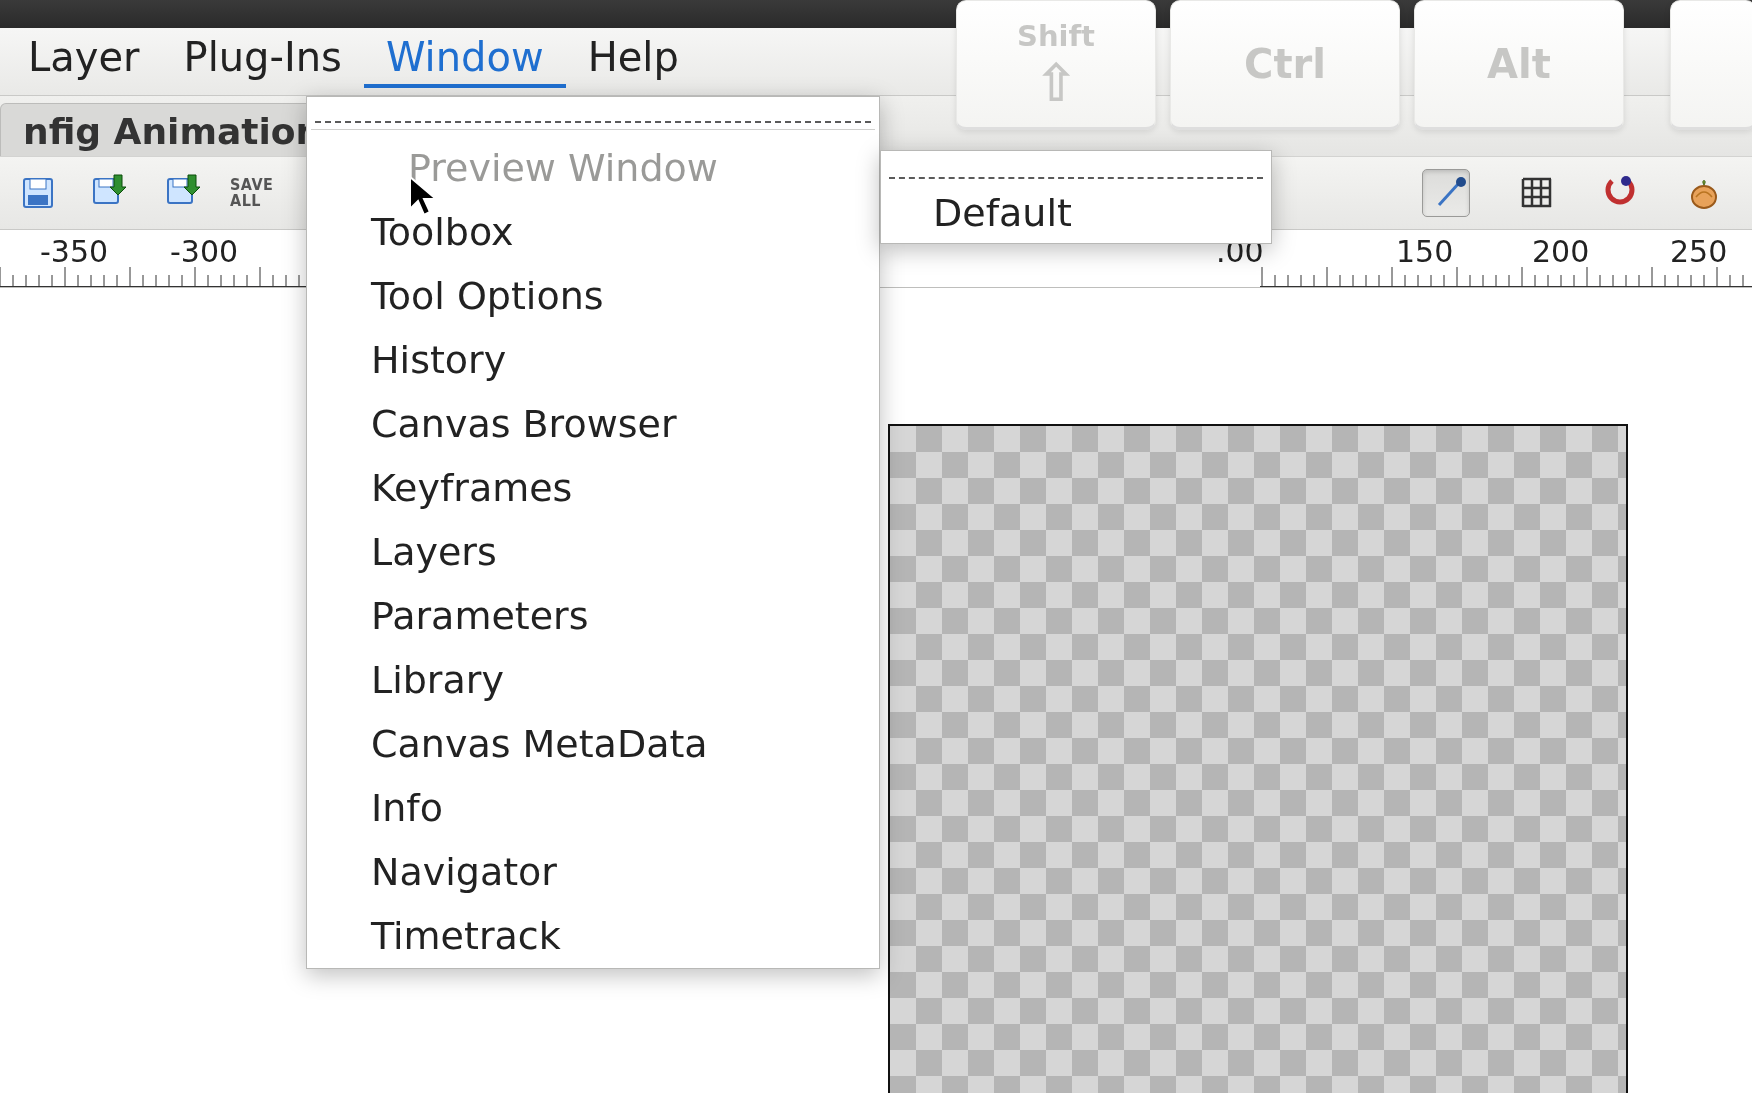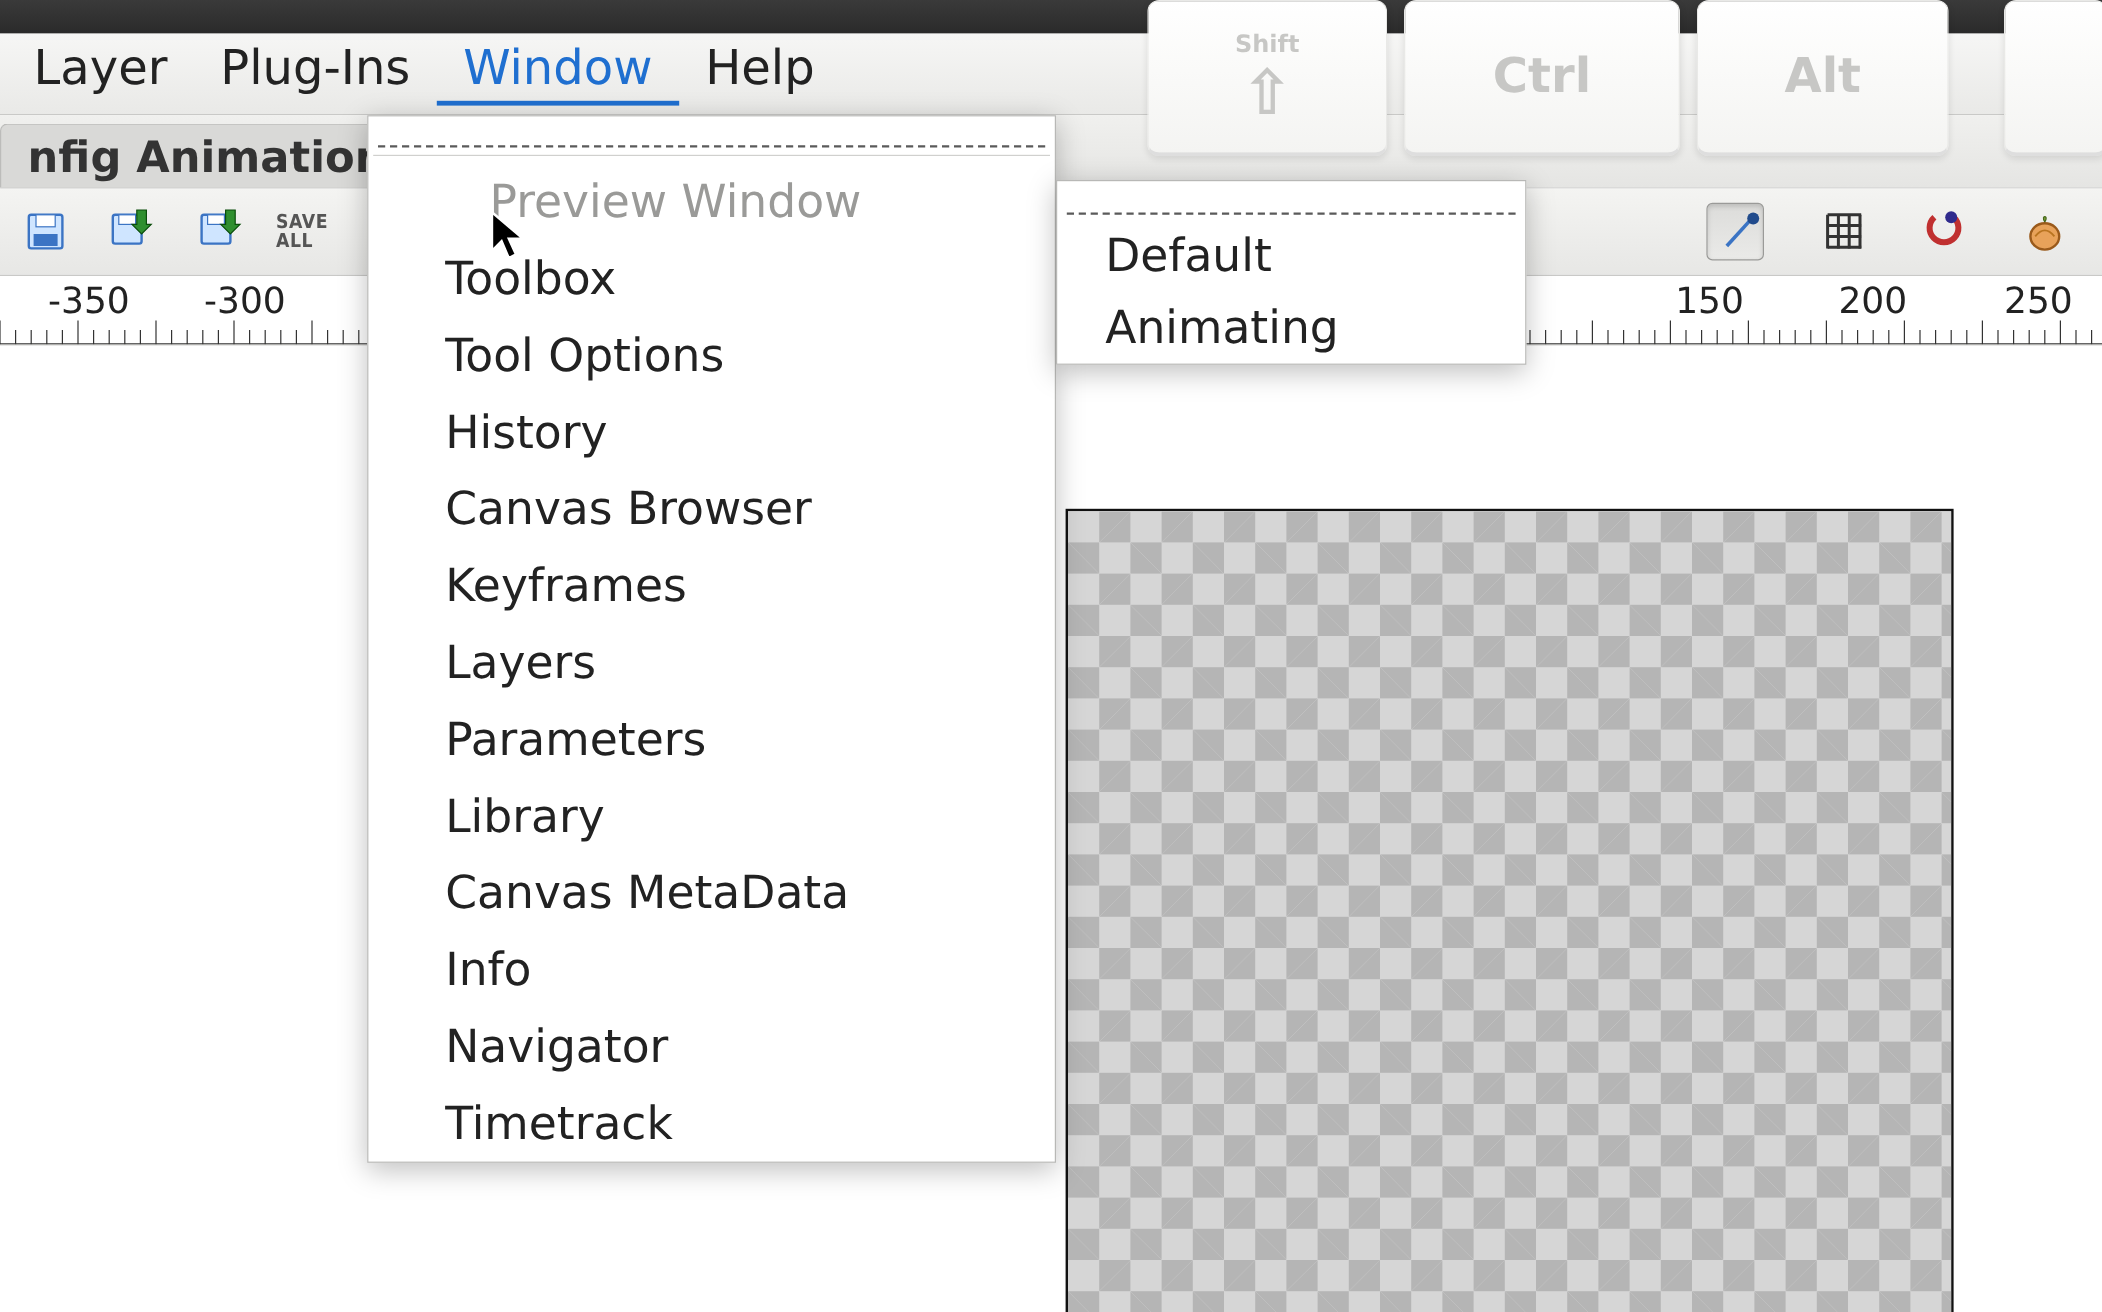--- a/index.html
+++ b/index.html
@@ -33,26 +33,26 @@
   .dropdown { position:absolute; left:306px; top:96px; width:574px; background:#fff; border:1px solid #b8b8b6; box-shadow:0 6px 22px rgba(0,0,0,.25); z-index:40; }
   .tearoff { height:20px; border-bottom:2px dashed #5a5a5a; margin:6px 8px 4px 8px; }
   .dd-item { font-size:38px; color:#222; padding:10px 20px 10px 64px; display:flex; align-items:center; justify-content:space-between; }
   .dd-item.disabled { color:#9a9a98;margin-left:37px; }
   .dd-item.highlight { background:#2f79d6; color:#fff; margin:0; padding-left:64px; }
   .dd-sep { height:1px; background:#d0d0ce; margin:6px 4px; }
   .submenu-arrow { font-size:24px; }
   
   .submenu { position:absolute; left:880px; top:150px; width:392px; background:#fff; border:1px solid #b8b8b6; box-shadow:0 6px 22px rgba(0,0,0,.25); z-index:50; }
   .submenu .tearoff { margin-top:8px; }
-  .submenu .dd-item { padding:8px 24px 8px 40px; font-size:38px; }
+  .submenu .dd-item { padding:8px 24px 8px 52px; font-size:38px; }
   
   .modkeys { position:absolute; top:0; height:130px; display:flex; gap:14px; z-index:60; }
   .modkey { width:200px; height:130px; background:linear-gradient(#ffffff,#f4f4f2); border:1px solid #e9e9e7; border-bottom:3px solid #dedede; border-radius:10px; display:flex; flex-direction:column; align-items:center; justify-content:center; color:#c7c7c5; font-size:40px; font-weight:600; box-shadow:0 2px 6px rgba(0,0,0,.1); }
   .shift-glyph { font-size:52px; line-height:1; }
-  .modkey .lblsmall { font-size:20px; font-weight:700; margin-bottom:4px; }
+  .modkey .lblsmall { font-size:29px; font-weight:700; margin-bottom:4px; }
   .modkeys.left { left:956px; }
   .modkeys.right { left:1670px; }
   .modkey.narrow { width:86px; }
   
   .cursor { position:absolute; left:408px; top:175px; z-index:100; pointer-events:none; }
   .cursor svg { filter: drop-shadow(1px 1px 0 #fff); }
 </style>
 </head>
 <body>
 
@@ -260,23 +260,20 @@
   <div class="dd-item">
     <span>Timetrack</span>
   </div>
 </div>
 
 <div class="submenu">
   <div class="tearoff"></div>
   <div class="dd-item">
     <span>Default</span>
   </div>
-  <div class="dd-item">
-    <span>Animating</span>
-  </div>
 </div>
 
 <div class="modkeys left">
   <div class="modkey">
     <div class="lblsmall">Shift</div>
     <div class="shift-glyph">⇧</div>
   </div>
   <div class="modkey" style="width:230px;">
     <span>Ctrl</span>
   </div>

